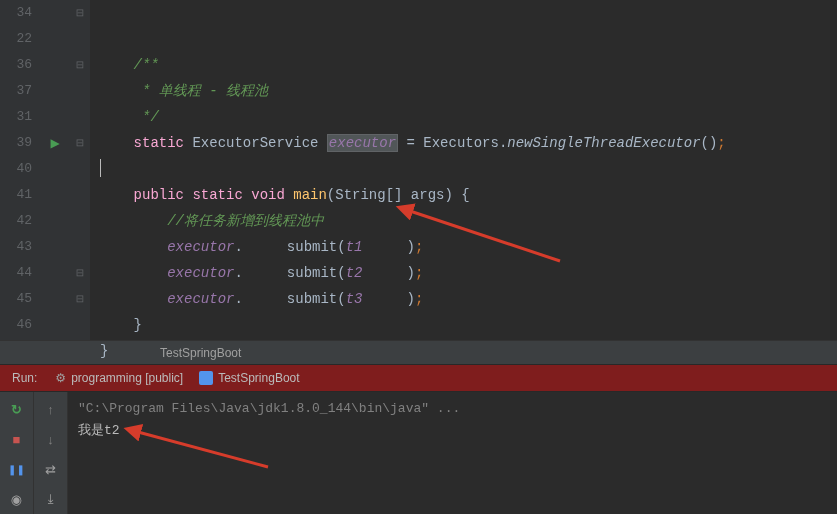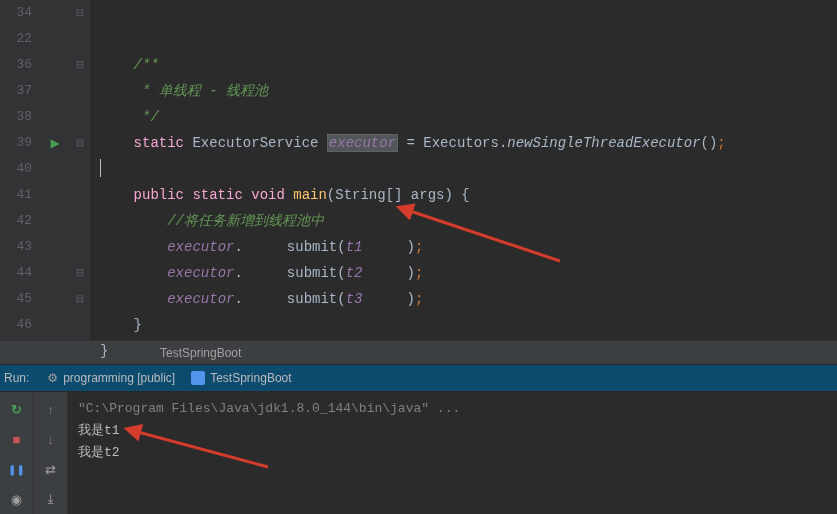--- a/index.html
+++ b/index.html
@@ -80,26 +80,26 @@
     height: 24px;
     background: #3c3f41;
     border-top: 1px solid #323232;
     padding-left: 160px;
     line-height: 24px;
     color: #a0a0a0;
     font-size: 12px;
   }
   .run-toolbar {
     height: 28px;
-    background: #0c4a6e;
+    background: #7f1d1d;
     border-top: 1px solid #282828;
     border-bottom: 1px solid #282828;
     display: flex;
     align-items: center;
-    padding-left: 4px;
+    padding-left: 12px;
     color: #bbbbbb;
     font-size: 12px;
   }
   .run-label { margin-right: 10px; }
   .tab {
     display: flex;
     align-items: center;
     padding: 0 8px;
     height: 100%;
     gap: 5px;
@@ -162,21 +162,21 @@
 </style>
 </head>
 <body>
 
 <div class="editor">
   <div class="gutter" id="gutter">
       <div>34</div>
       <div>22</div>
       <div>36</div>
       <div>37</div>
-      <div>38</div>
+      <div>31</div>
       <div>39</div>
       <div>40</div>
       <div>41</div>
       <div>42</div>
       <div>43</div>
       <div>44</div>
       <div>45</div>
       <div>46</div>
     </div>
   <div class="run-gutter" id="run-gutter">
@@ -264,21 +264,20 @@
     <div class="tool-btn">
         <span style="color:#a0a0a0">⇄</span>
       </div>
     <div class="tool-btn">
         <span style="color:#a0a0a0">⤓</span>
       </div>
   </div>
   <div class="console-out">
     <div class="cmd-line">"C:\Program Files\Java\jdk1.8.0_144\bin\java" ...</div>
     <div id="console-lines">
-        <div>我是t1</div>
         <div>我是t2</div>
       </div>
     <div class="arrow" style="left:60px;top:30px;">
       <svg width="150" height="50">
           <defs>
             <marker id="ah2" markerWidth="8" markerHeight="8" refX="1" refY="3" orient="auto">
               <polygon points="0 0, 6 3, 0 6" fill="#d63c2b"></polygon>
             </marker>
           </defs>
           <line x1="140" y1="45" x2="10" y2="10" stroke="#d63c2b" stroke-width="3" marker-end="url(#ah2)"></line>

